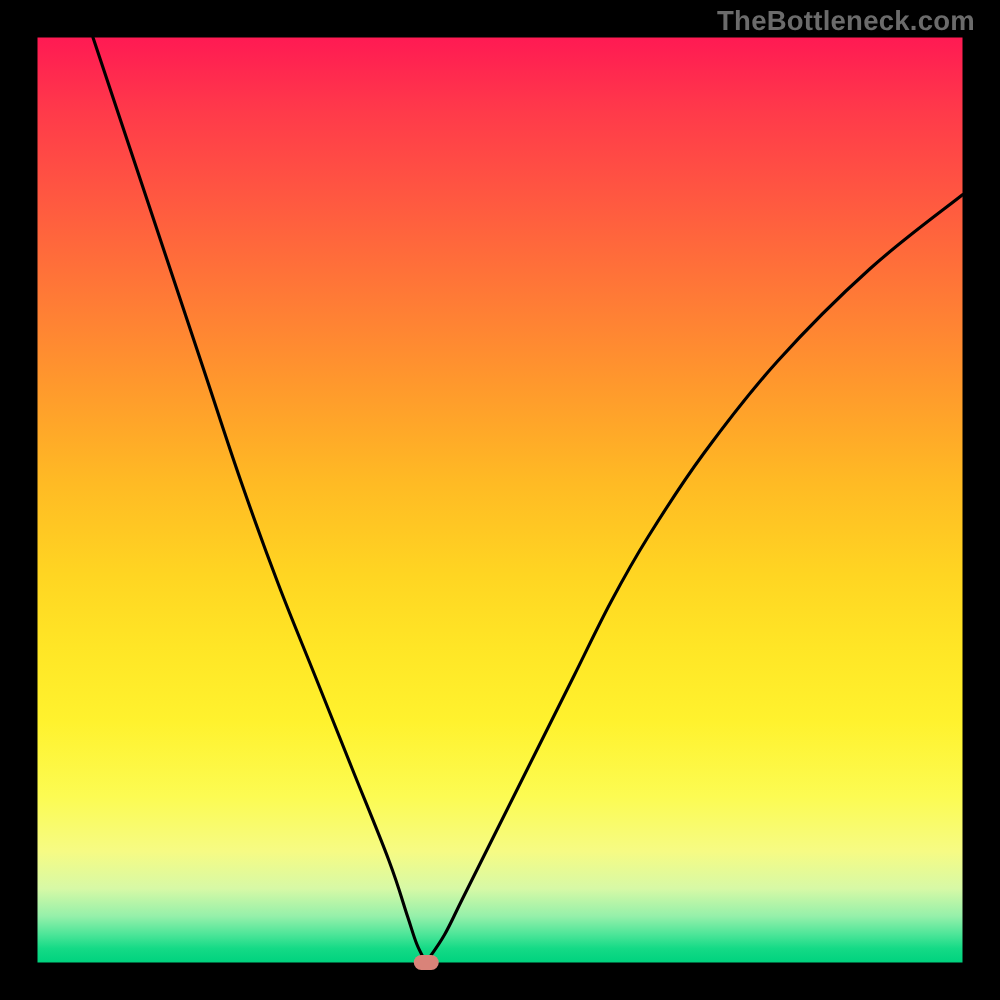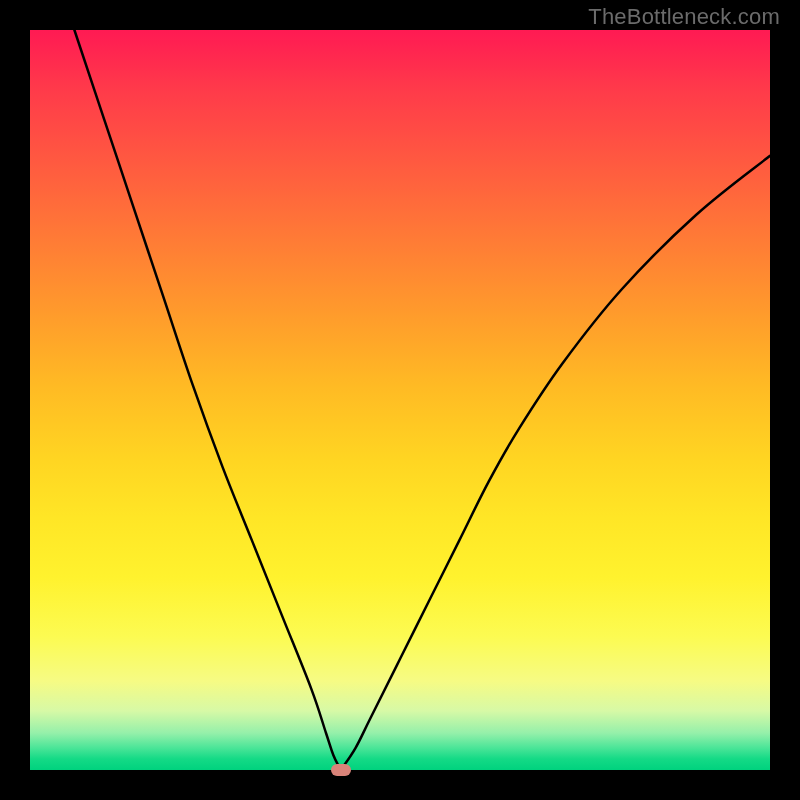--- a/index.html
+++ b/index.html
@@ -42,21 +42,21 @@
       #14da86 98.5%,
       #00d27e 100%
     );
   }
   .watermark {
     position: absolute;
     top: 4px;
     right: 20px;
     font-family: Arial, Helvetica, sans-serif;
     font-size: 22px;
-    font-weight: 400;
+    font-weight: 700;
     color: #6b6b6b;
     letter-spacing: 0.2px;
   }
   .dot {
     position: absolute;
     width: 20px;
     height: 12px;
     border-radius: 6px;
     background: #d98379;
     transform: translate(-50%, -50%);

